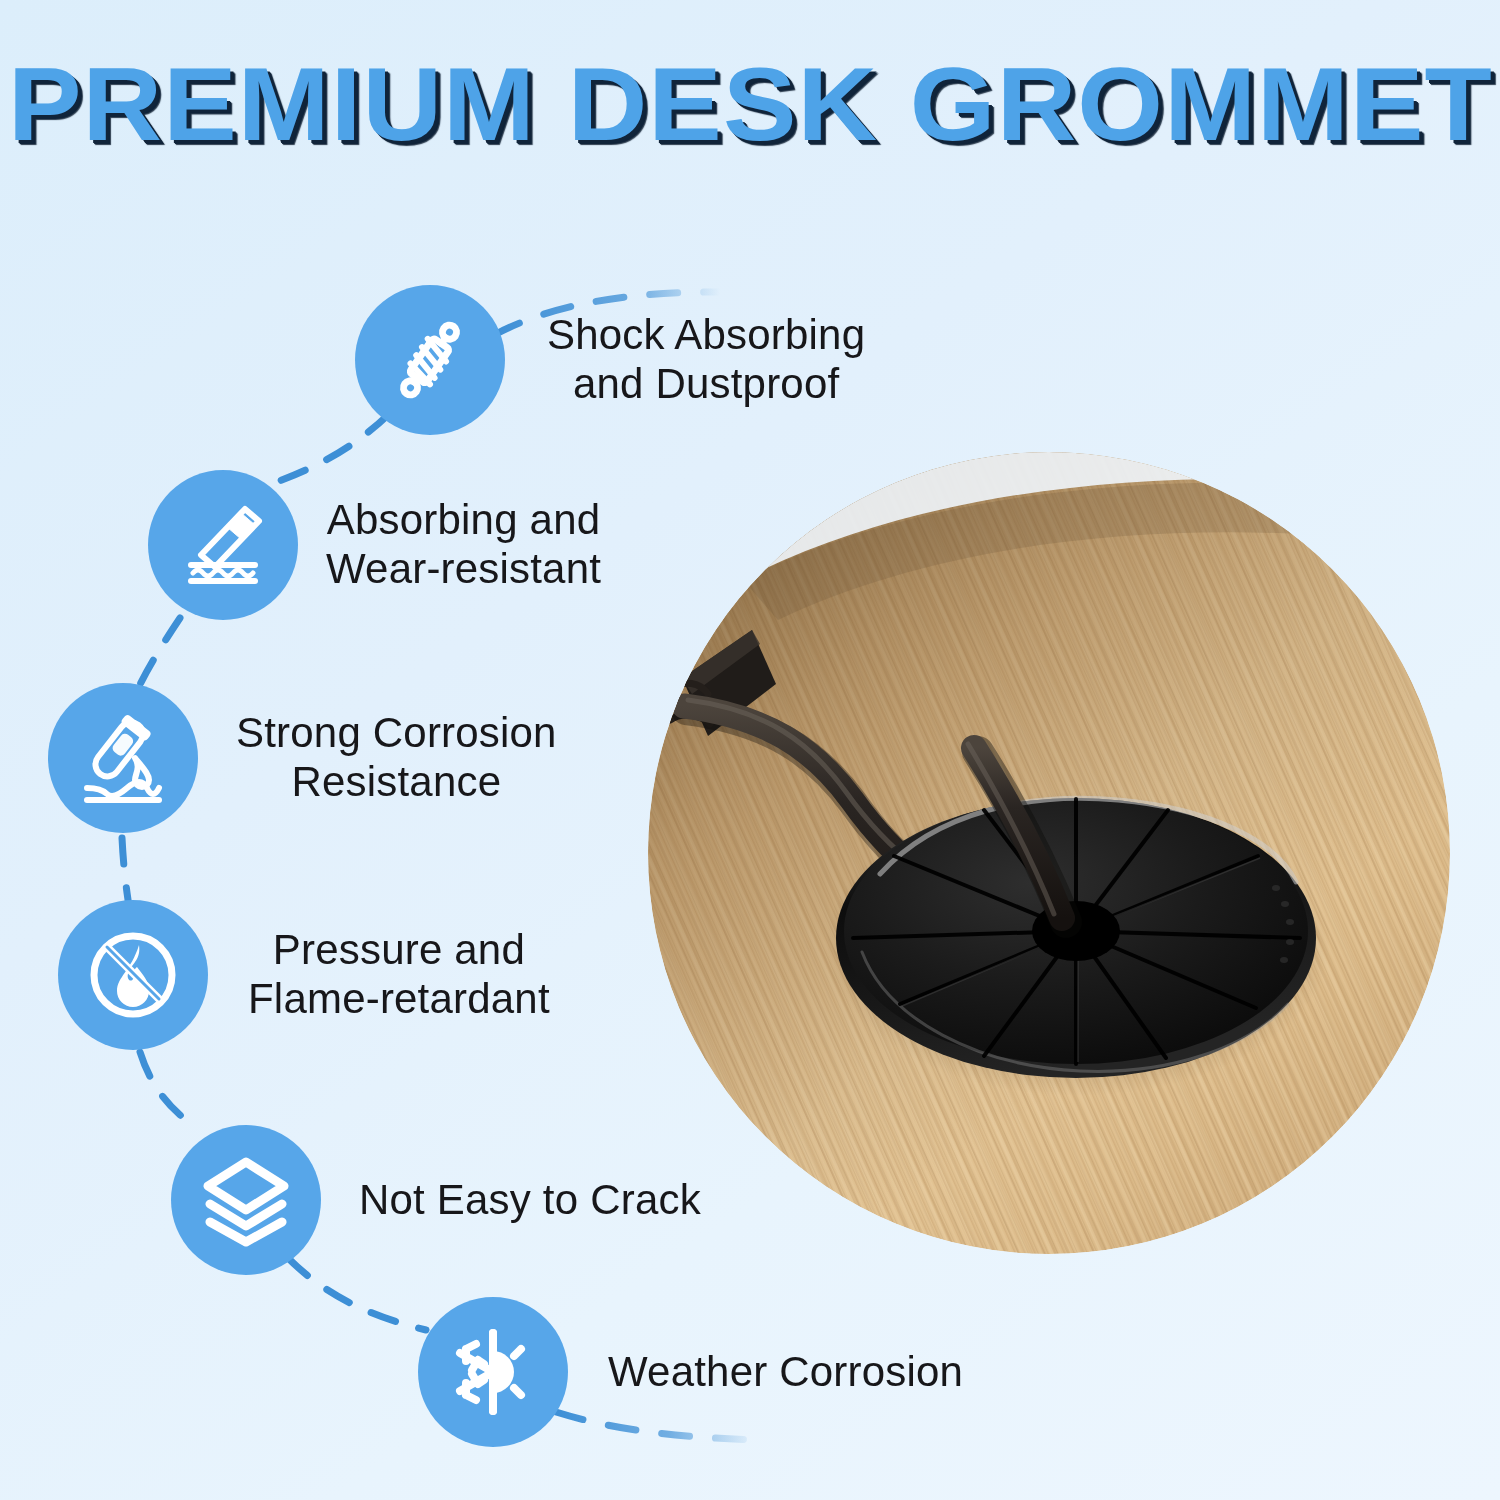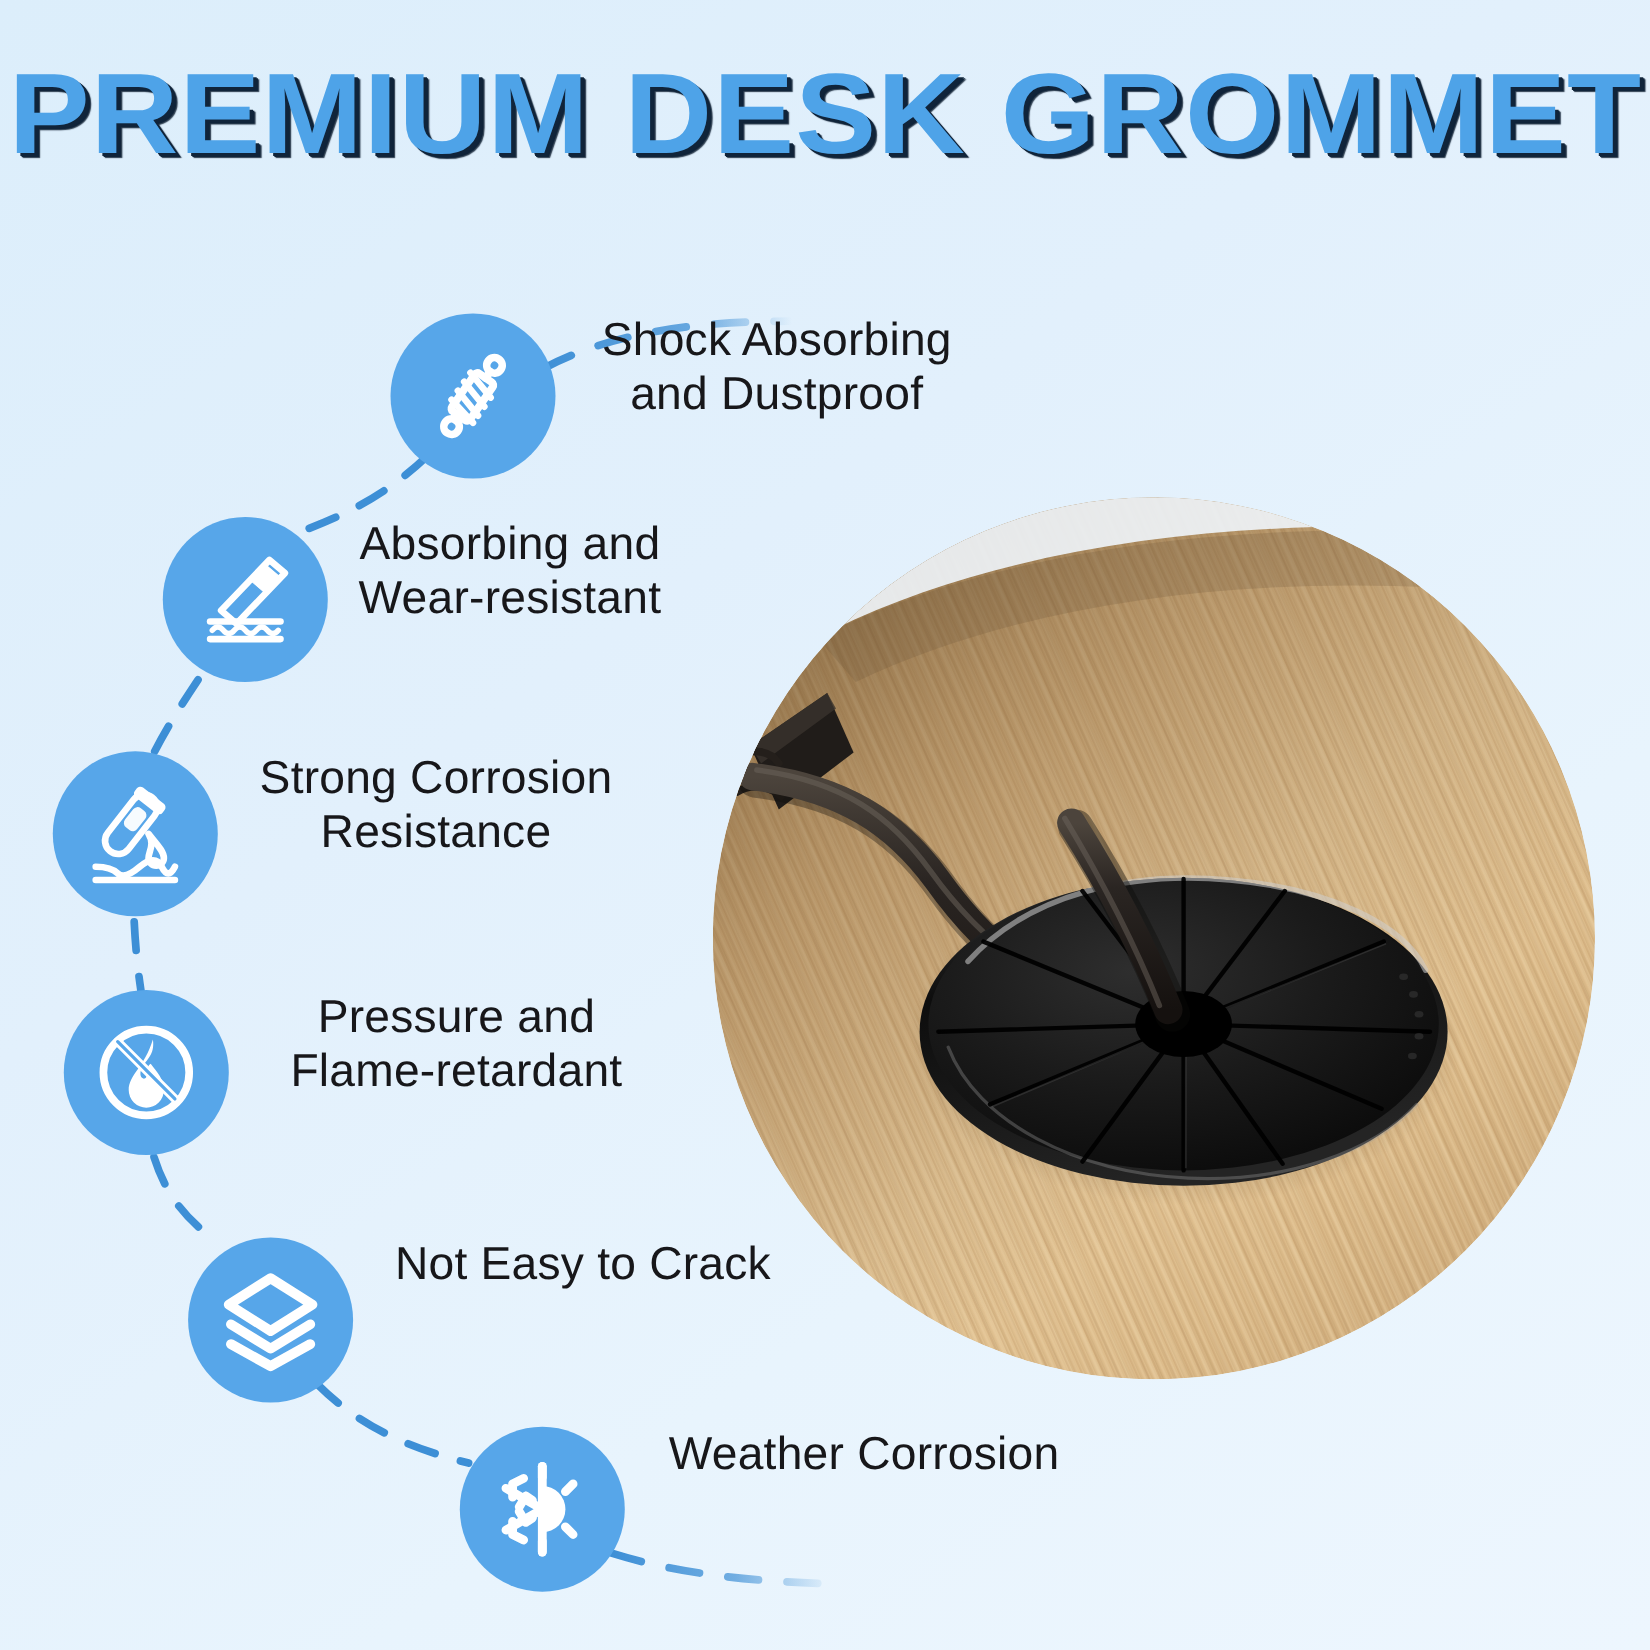--- a/index.html
+++ b/index.html
@@ -55,21 +55,21 @@
     top: 0; left: 0;
     width: 1500px;
     height: 1500px;
     pointer-events: none;
   }
 
   
   .feature {
     position: absolute;
     display: flex;
-    align-items: flex-start;
+    align-items: center;
   }
   .bubble {
     width: 150px;
     height: 150px;
     border-radius: 50%;
     background: #57a6e9;
     flex: 0 0 150px;
     display: flex;
     align-items: center;
     justify-content: center;
@@ -89,21 +89,21 @@
   .label-center { text-align: center; }
   .label-left { text-align: left; }
 
   
   #f1 { left: 355px; top: 285px; }
   #f1 .feature-label { margin-left: 42px; }
   #f2 { left: 148px; top: 470px; }
   #f2 .feature-label { margin-left: 28px; }
   #f3 { left: 48px;  top: 683px; }
   #f3 .feature-label { margin-left: 38px; }
-  #f4 { left: 58px;  top: 900px; gap: 16px; }
+  #f4 { left: 58px;  top: 900px; }
   #f4 .feature-label { margin-left: 40px; }
   #f5 { left: 171px; top: 1125px; }
   #f5 .feature-label { margin-left: 38px; }
   #f6 { left: 418px; top: 1297px; }
   #f6 .feature-label { margin-left: 40px; }
 
   
   .photo {
     position: absolute;
     left: 648px;

